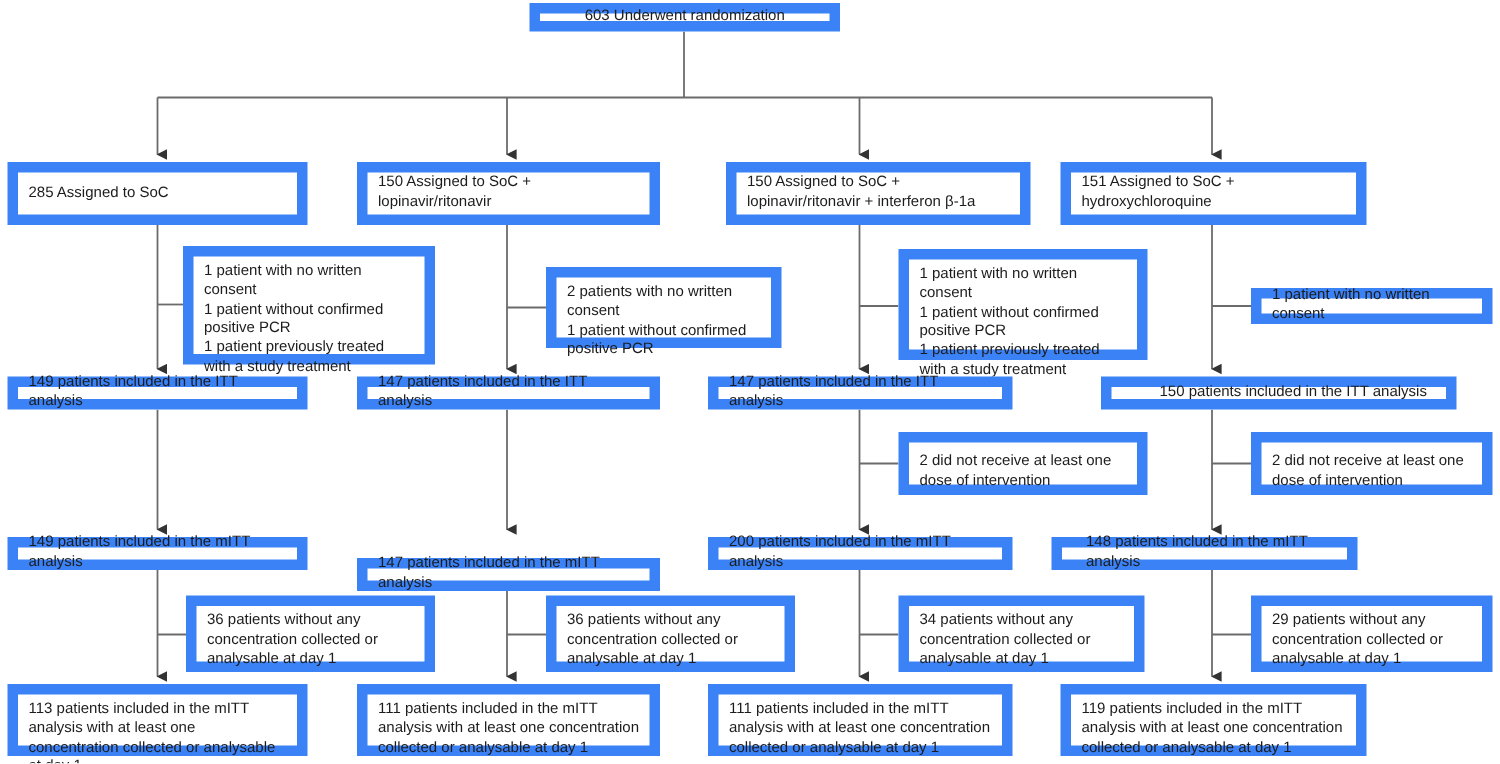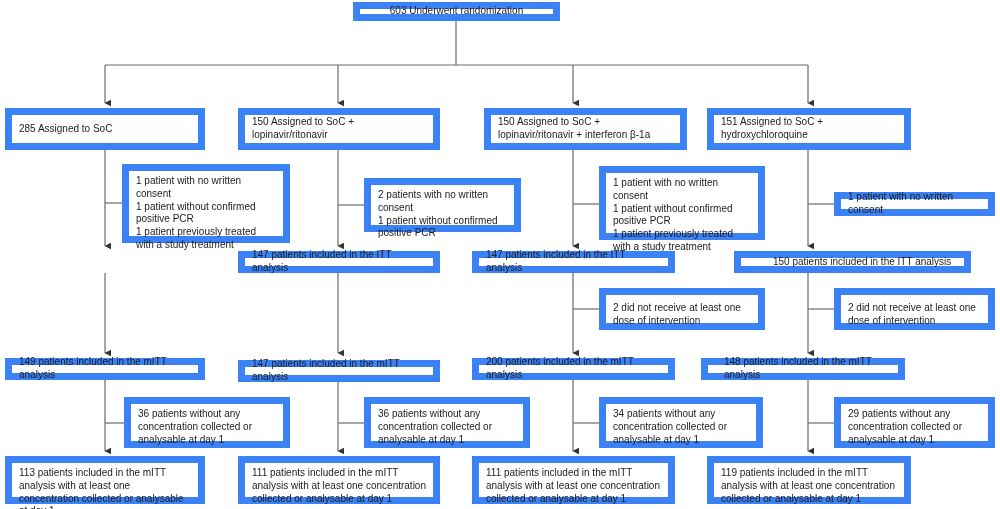--- a/index.html
+++ b/index.html
@@ -31,21 +31,21 @@
   .c1-arm {left:5px;  top:108px;width:200px;height:42px;}
   .c1-ex1 {left:122px;top:164px;width:168px;height:79px;align-items:flex-start;}
   .c1-itt {left:5px;  top:251px;width:200px;height:22px;}
   .c1-mitt{left:5px;  top:358px;width:200px;height:22px;}
   .c1-ex3 {left:124px;top:397px;width:166px;height:51px;align-items:flex-start;}
   .c1-fin {left:5px;  top:456px;width:200px;height:48px;align-items:flex-start;}
   
   .c2-arm {left:238px;top:108px;width:202px;height:42px;}
   .c2-ex1 {left:364px;top:178px;width:157px;height:54px;align-items:flex-start;}
   .c2-itt {left:238px;top:251px;width:202px;height:22px;}
-  .c2-mitt{left:238px;top:360px;width:202px;height:22px;}
+  .c2-mitt{left:238px;top:372px;width:202px;height:22px;}
   .c2-ex3 {left:364px;top:397px;width:166px;height:51px;align-items:flex-start;}
   .c2-fin {left:238px;top:456px;width:202px;height:48px;align-items:flex-start;}
   
   .c3-arm {left:472px;top:108px;width:203px;height:42px;margin-left:12px;}
   .c3-ex1 {left:599px;top:166px;width:166px;height:74px;align-items:flex-start;}
   .c3-itt {left:472px;top:251px;width:203px;height:22px;}
   .c3-dose{left:599px;top:288px;width:166px;height:42px;align-items:flex-start;padding-top:7px;}
   .c3-mitt{left:472px;top:358px;width:203px;height:22px;}
   .c3-ex3 {left:599px;top:397px;width:164px;height:51px;align-items:flex-start;}
   .c3-fin {left:472px;top:456px;width:203px;height:48px;align-items:flex-start;}
@@ -107,20 +107,21 @@
       <path d="M808,423 L834,423"></path>
     </g>
   </svg>
 
   <div class="box root center">603 Underwent randomization</div>
 
   <div class="box c1-arm">285 Assigned to SoC</div>
   <div class="box c1-ex1">1 patient with no written consent
 1 patient without confirmed positive PCR
 1 patient previously treated with a study treatment</div>
+  <div class="box c1-itt">149 patients included in the ITT analysis</div>
   <div class="box c1-mitt">149 patients included in the mITT analysis</div>
   <div class="box c1-ex3">36 patients without any concentration collected or analysable at day 1</div>
   <div class="box c1-fin">113 patients included in the mITT analysis with at least one concentration collected or analysable at day 1</div>
 
   <div class="box c2-arm">150 Assigned to SoC + lopinavir/ritonavir</div>
   <div class="box c2-ex1">2 patients with no written consent
 1 patient without confirmed positive PCR</div>
   <div class="box c2-itt">147 patients included in the ITT analysis</div>
   <div class="box c2-mitt">147 patients included in the mITT analysis</div>
   <div class="box c2-ex3">36 patients without any concentration collected or analysable at day 1</div>

